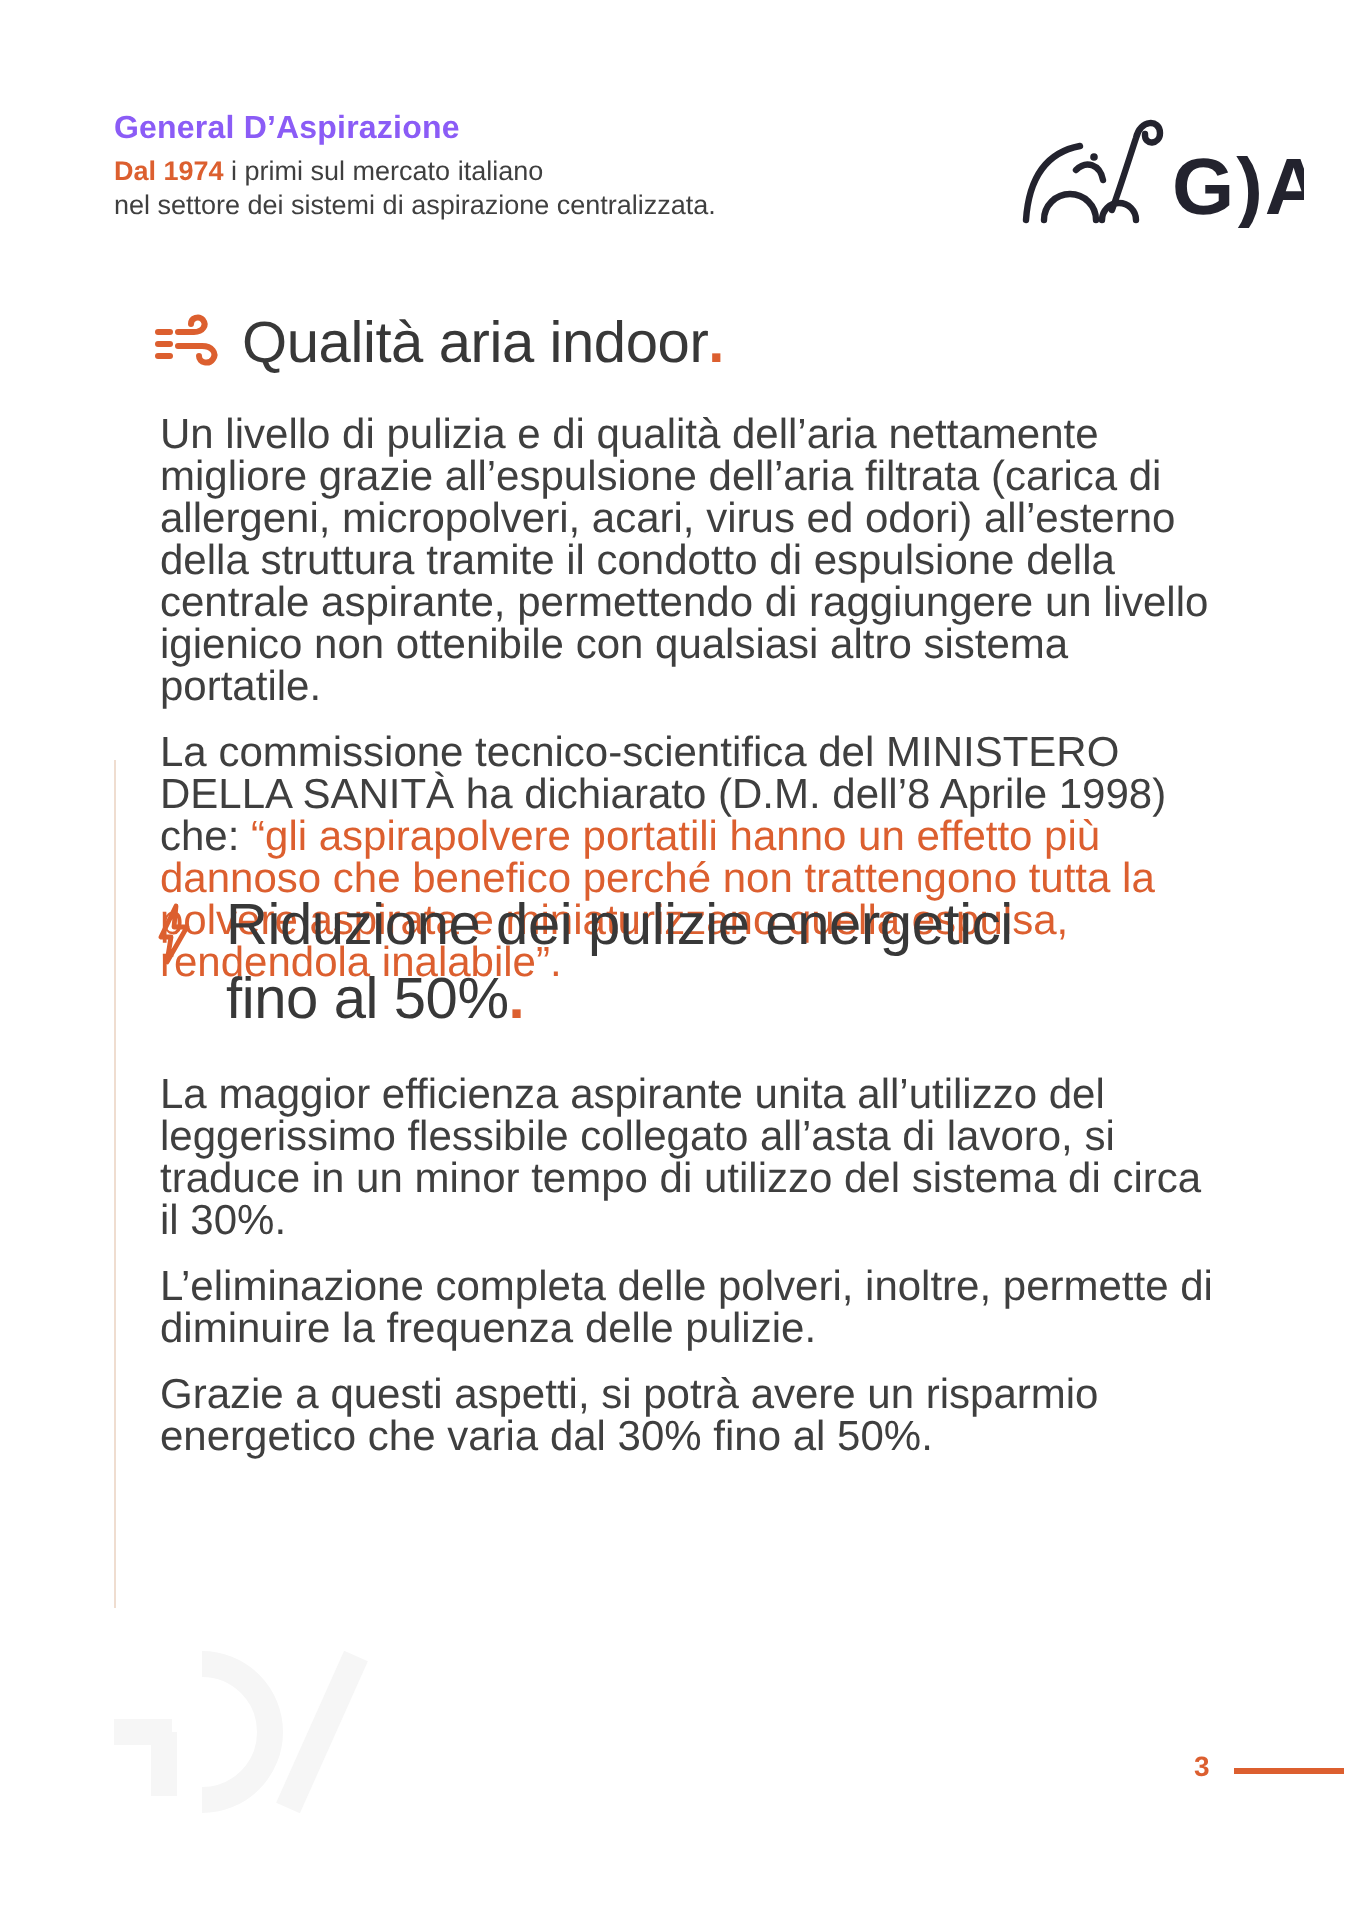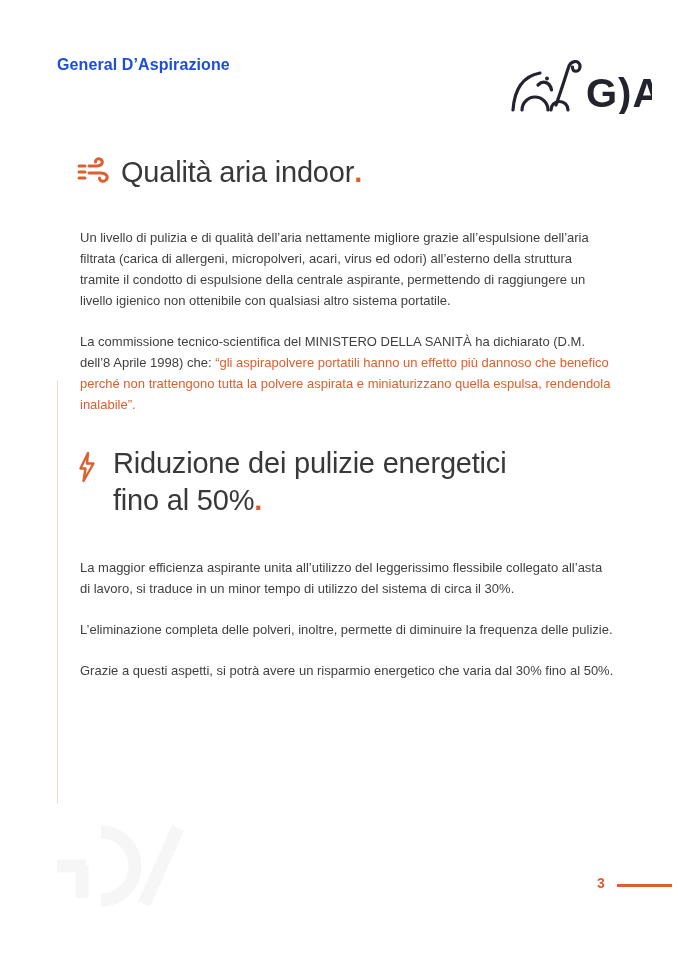--- a/index.html
+++ b/index.html
@@ -7,21 +7,21 @@
   body {
     width: 678px; height: 959px;
     position: relative;
     font-family: "Liberation Sans", sans-serif;
     color: #3f3f3f;
     overflow: hidden;
   }
 
   
   .header-text { position: absolute; left: 57px; top: 56px; }
-  .company-name { font-size: 16px; font-weight: 700; color: #1d4ed8; letter-spacing: .1px; }
+  .company-name { font-size: 16px; font-weight: 700; color: #8b5cf6; letter-spacing: .1px; }
   .tagline { font-size: 13.5px; color: #3f3f3f; margin-top: 3px; line-height: 17px; }
   .tagline .hl { color: #dc5f2f; font-weight: 700; }
 
   .logo { position: absolute; left: 510px; top: 52px; font-weight: bold; }
   .logo svg { display: block; }
 
   
   .v-rule {
     position: absolute; left: 57px; top: 380px;
     width: 1px; height: 424px;
@@ -40,23 +40,22 @@
   }
   .section-title .dot { color: #dc5f2f; font-weight: 700; }
 
   .s1-heading { top: 152px; align-items: center; }
   .s2-heading { top: 445px; }
 
   .body-block { position: absolute; left: 80px; width: 534px; }
   .s1-body { top: 207px; }
   .s2-body { top: 537px; }
   .body-block p {
-    font-size: 13px; line-height: 21px; color: #3f3f3f;
+    font-size: 21px; line-height: 21px; color: #3f3f3f;
     margin-bottom: 12px;
-    margin-top: 20px;
   }
   .orange-strong { color: #dc5f2f; font-weight: 400; }
 
   
   .watermark { position: absolute; left: 45px; top: 820px; }
 
   
   .page-number {
     position: absolute; left: 597px; top: 875px;
     font-size: 14px; font-weight: 700; color: #dc5f2f;
@@ -64,20 +63,24 @@
   .footer-rule {
     position: absolute; left: 617px; top: 884px;
     width: 55px; height: 3px; background: #dc5f2f;
   }
 </style>
 </head>
 <body>
 
 <div class="header-text">
   <div class="company-name">General D’Aspirazione</div>
+  <div class="tagline">
+    <span class="hl">Dal 1974</span><span> i primi sul mercato italiano</span><br>
+    <span>nel settore dei sistemi di aspirazione centralizzata.</span>
+  </div>
 </div>
 
 <div class="logo">
   <svg width="142" height="62" viewBox="0 0 142 62">
     <g fill="none" stroke="#23232e" stroke-width="3.2" stroke-linecap="round">
 
       <path d="M 3 58 C 4.5 36 14 24 30 21"></path>
 
       <path d="M 12 58 A 13 13 0 0 1 38 58"></path>
 

